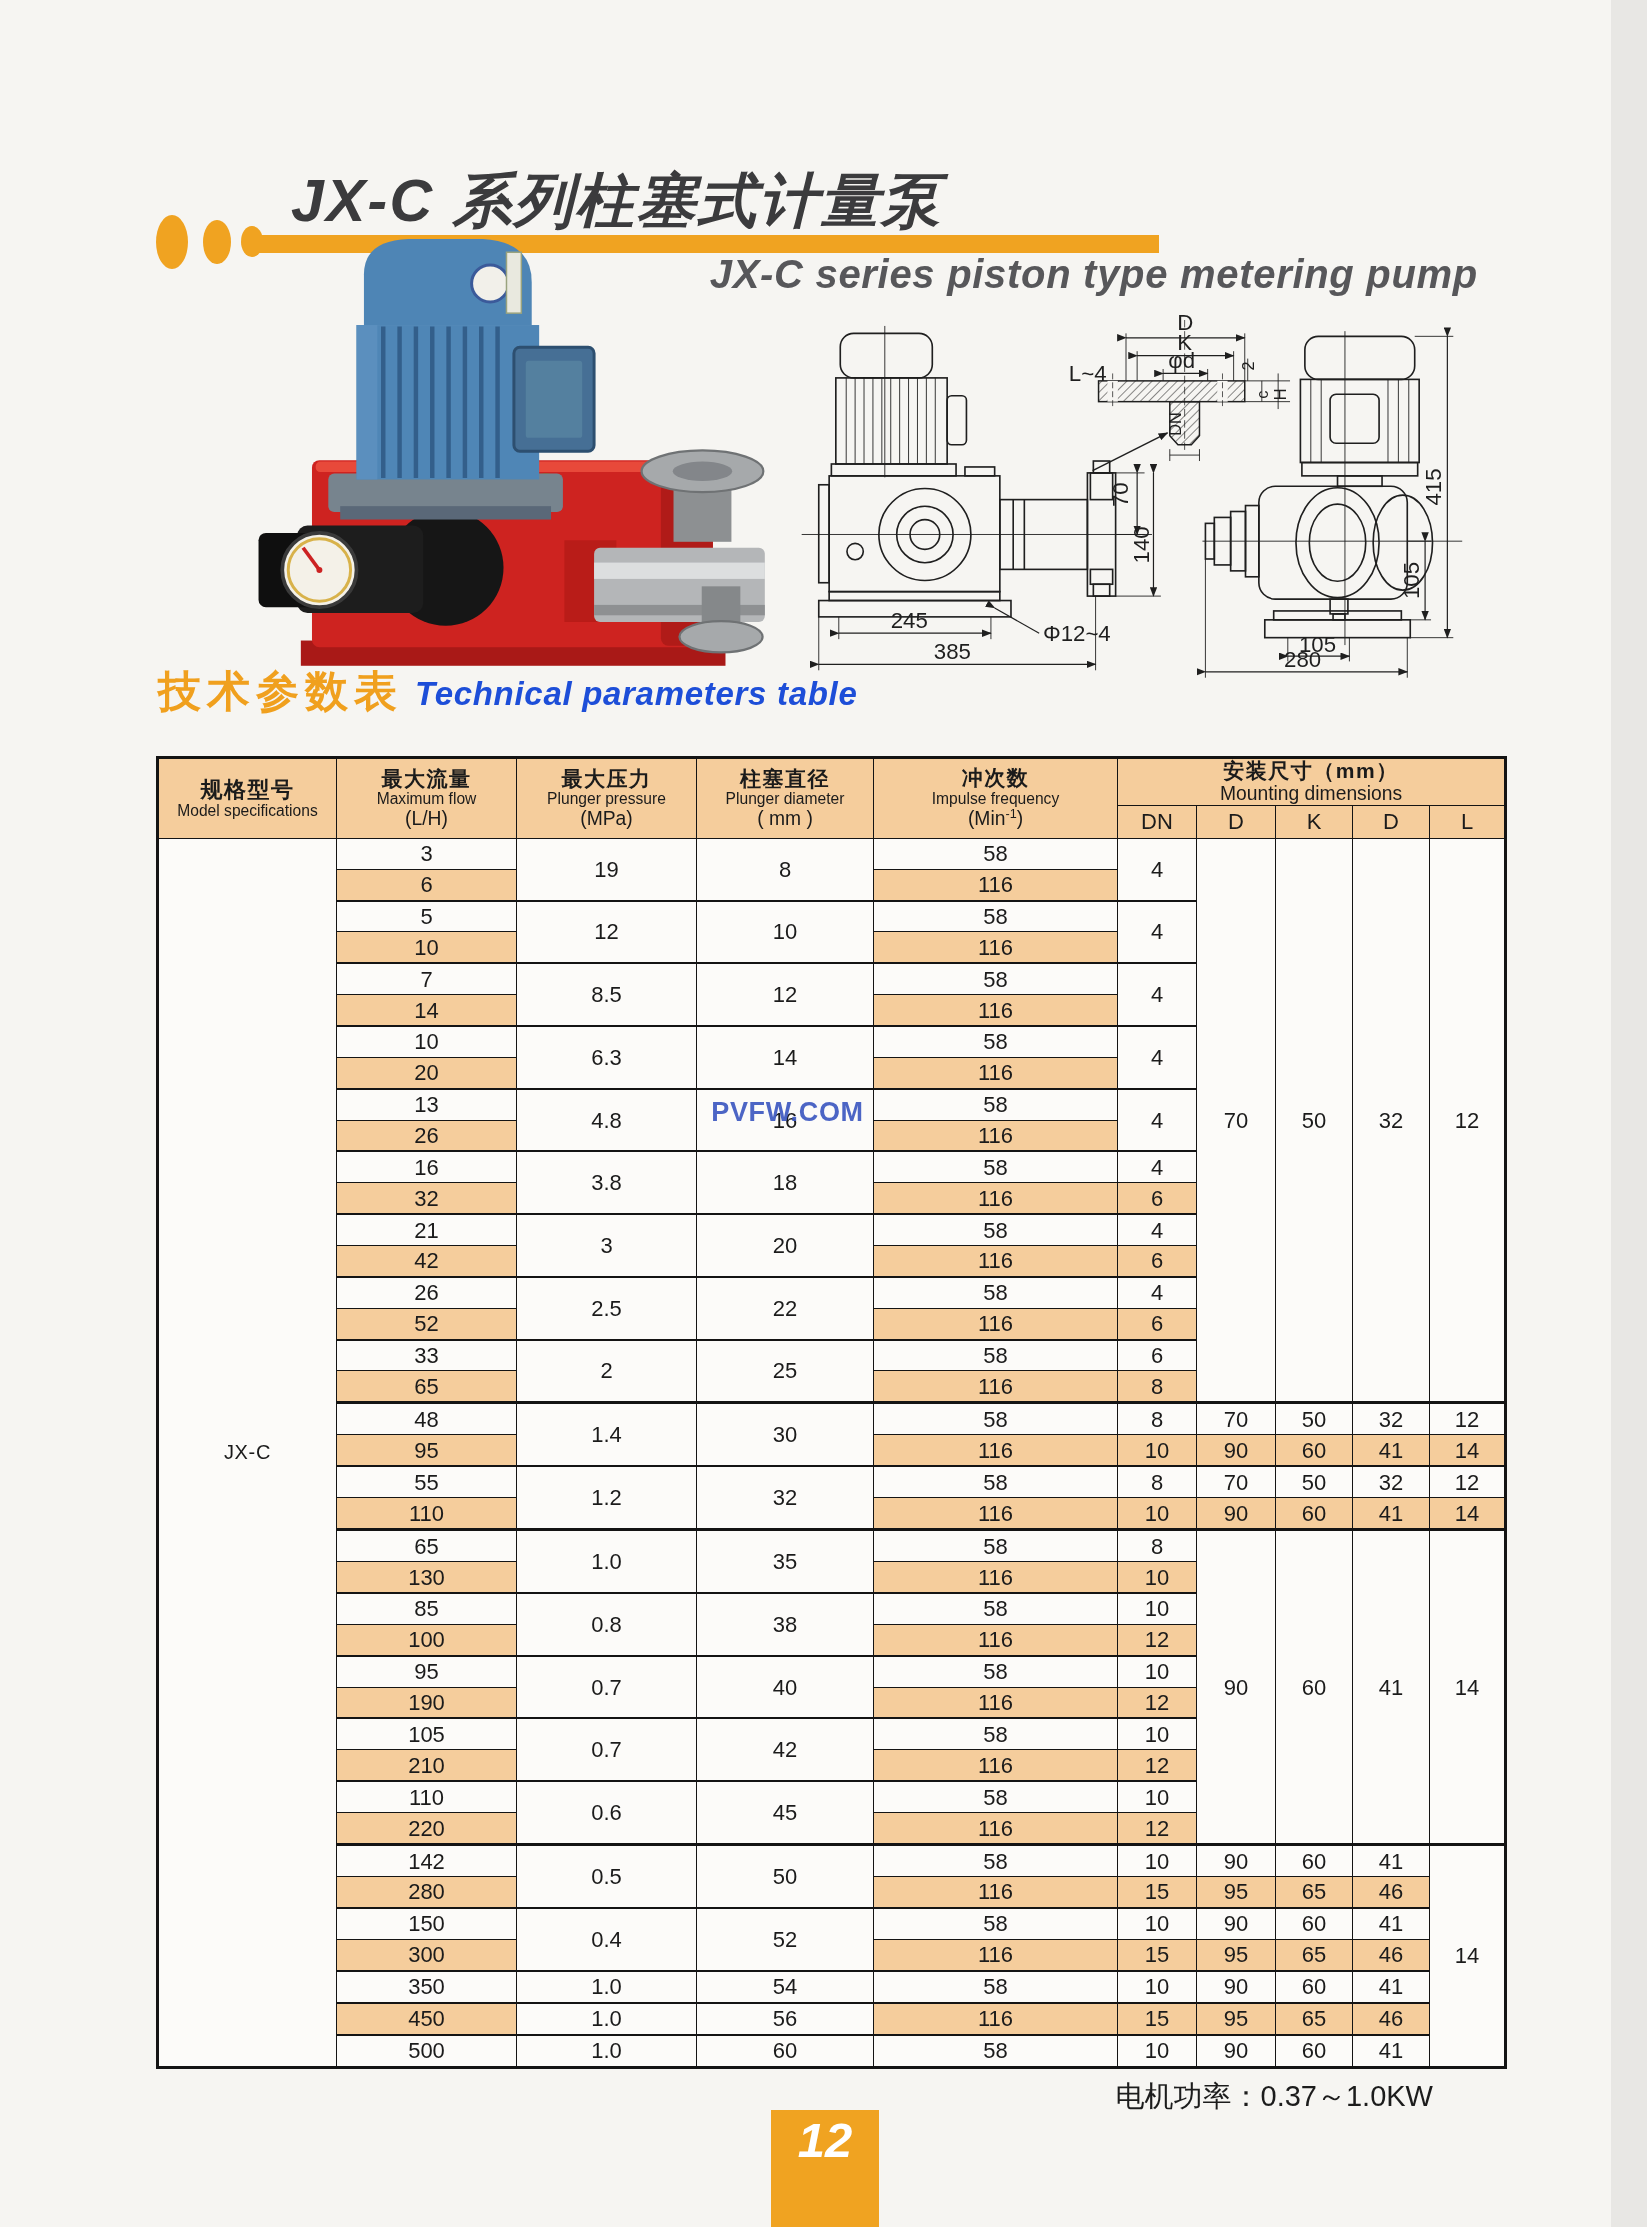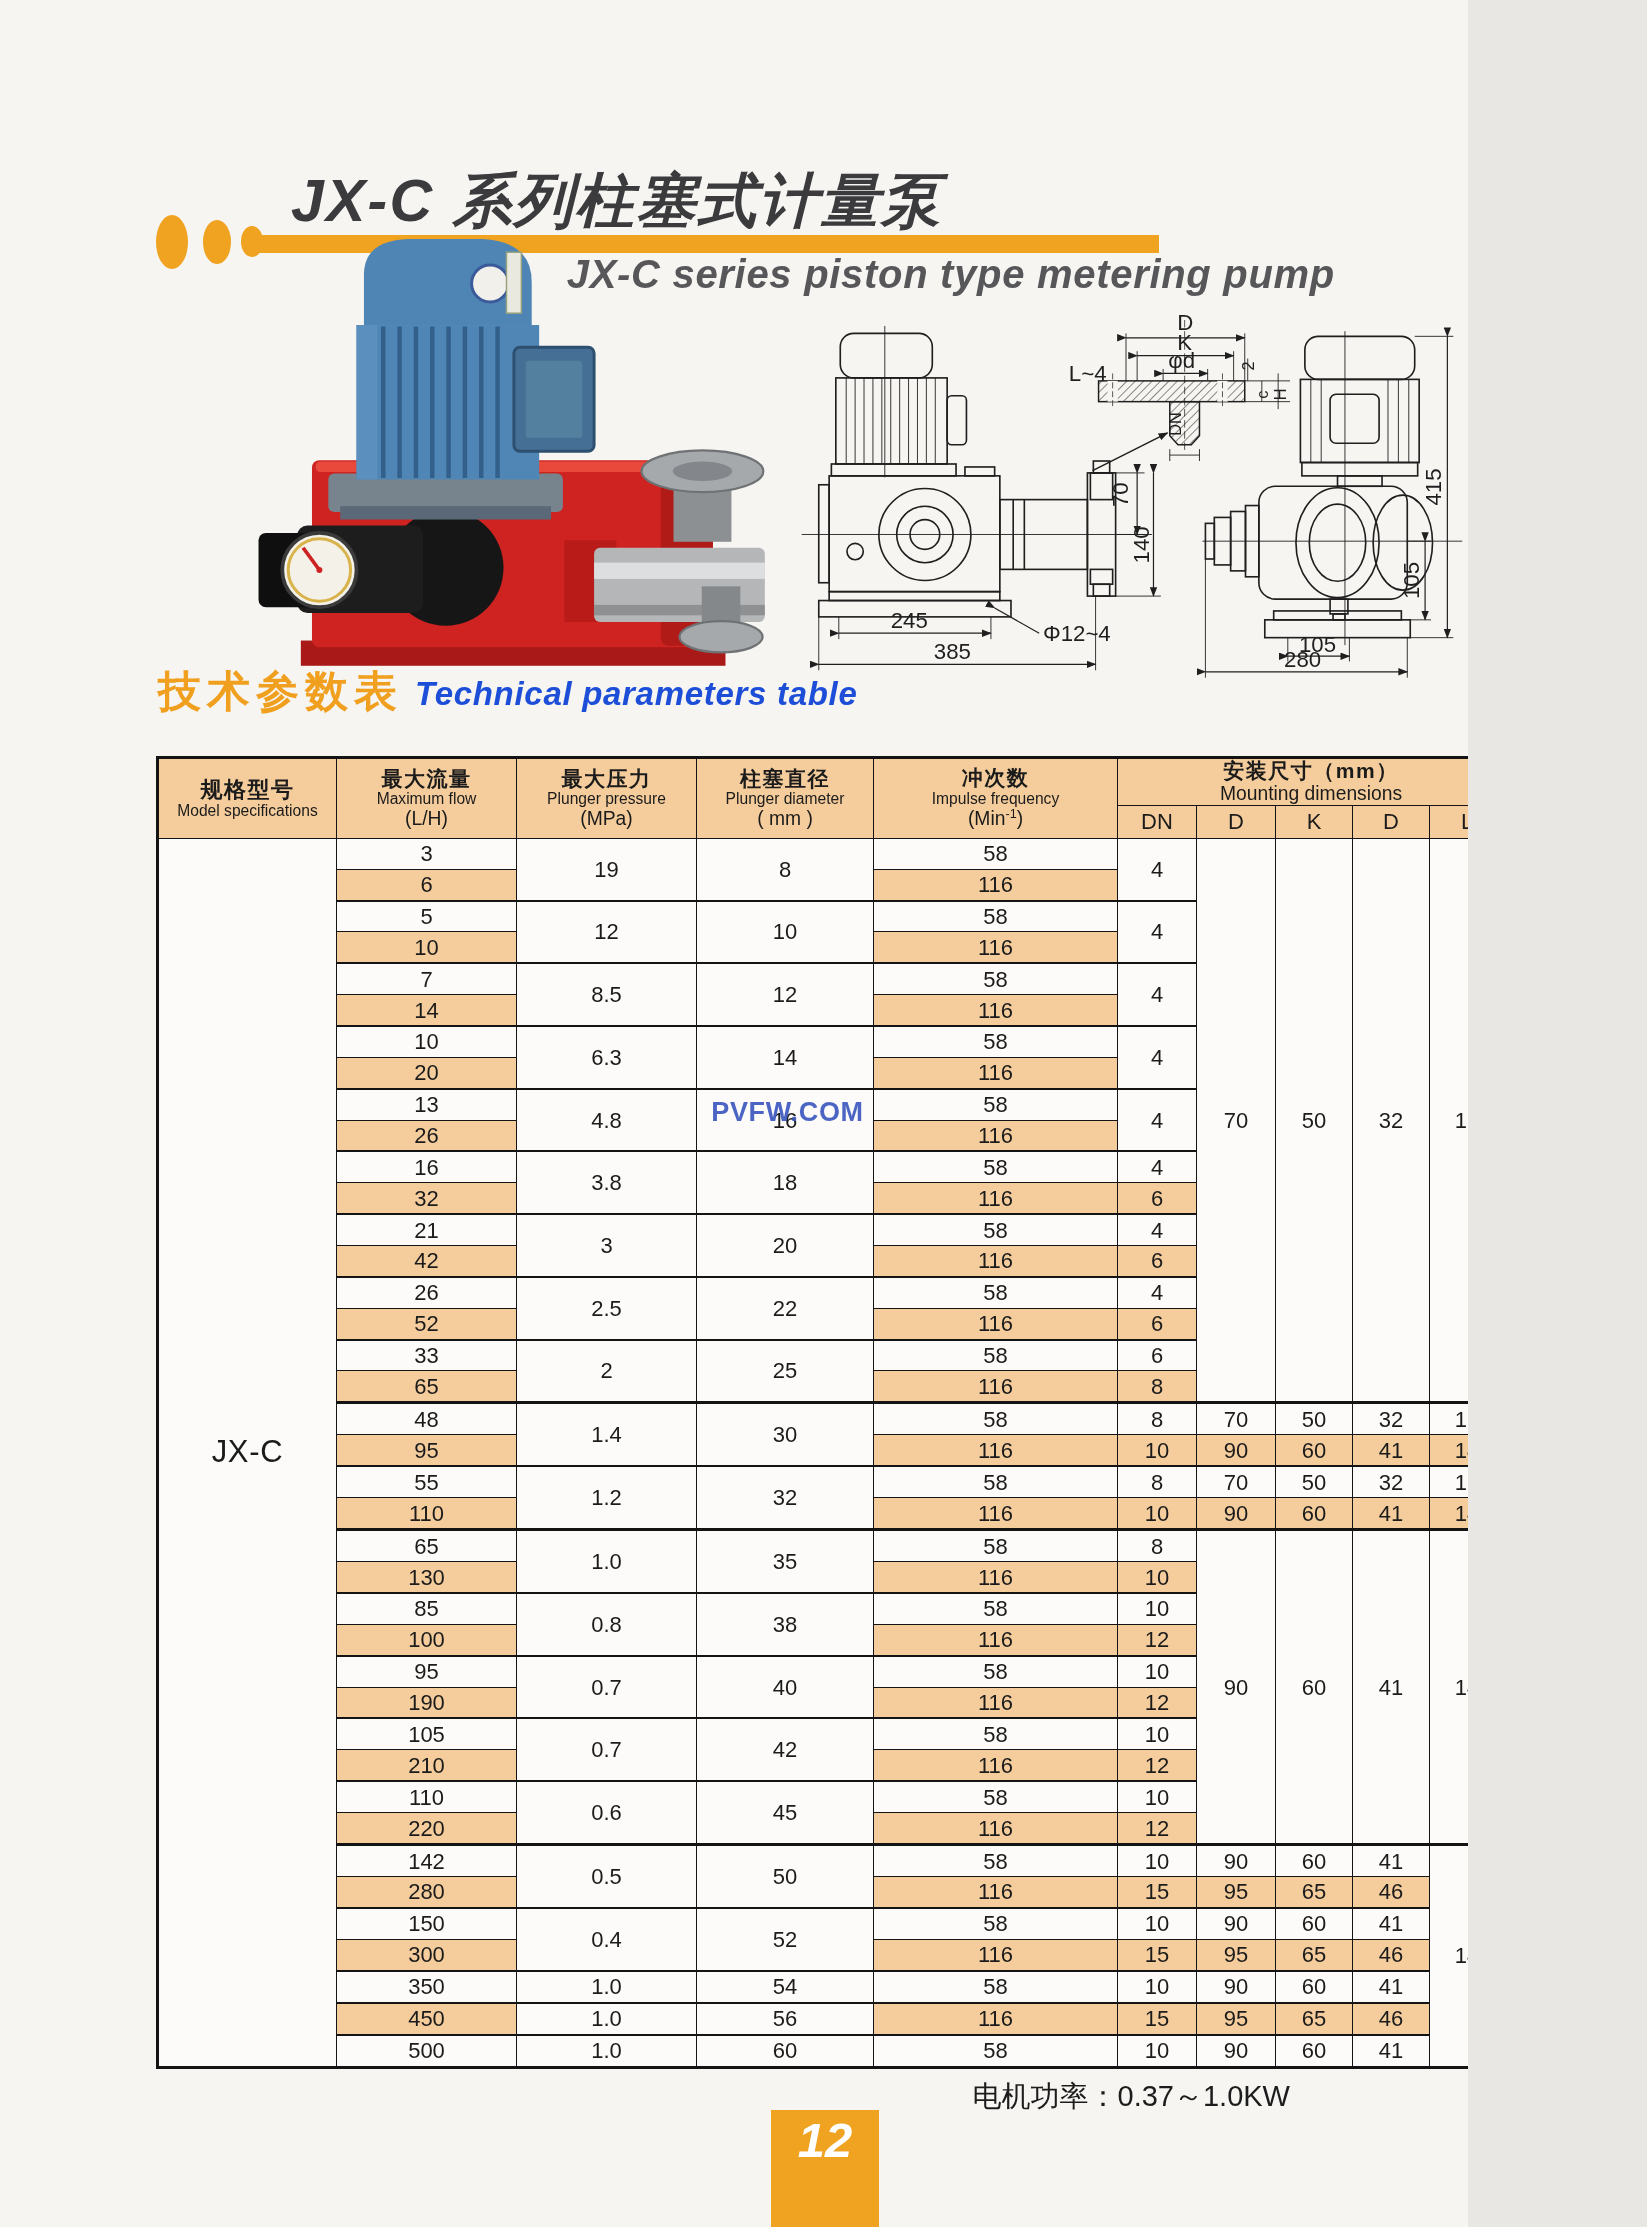--- a/index.html
+++ b/index.html
@@ -1,16 +1,16 @@
 <!DOCTYPE html>
 <html style="font-size:12px"><head>
 <meta charset="utf-8">
 <style>
   html,body{margin:0;padding:0;background:#e8e7e4;}
-  #page{position:relative;width:1468px;height:2227px;background:#f6f5f2;overflow:hidden;
+  #page{position:relative;width:1611px;height:2227px;background:#f6f5f2;overflow:hidden;
         font-family:"Liberation Sans","DejaVu Sans",sans-serif;color:#1b1b1b;}
 
   
   .dot{position:absolute;background:#F0A321;border-radius:50%;}
   #dot1{left:156px;top:215px;width:32px;height:54px;}
   #dot2{left:203px;top:220px;width:27.5px;height:44px;}
   #dot3{left:241px;top:226px;width:21.5px;height:31px;}
   #rule{position:absolute;left:258px;top:235px;width:901px;height:18px;background:#F0A321;}
   #title{position:absolute;left:291px;top:162px;font-size:59px;font-weight:700;font-style:italic;
          color:#3b3b3d;letter-spacing:2.2px;white-space:nowrap;}
@@ -32,21 +32,21 @@
   
   #spec-table{position:absolute;left:156px;top:756px;width:1350px;height:1313px;
               border-collapse:collapse;table-layout:fixed;background:#fcfbf9;padding-left:40px;}
   #spec-table td,#spec-table th{border:1.5px solid #141414;text-align:center;vertical-align:middle;
               padding:0;font-size:22px;line-height:1.05;overflow:hidden;}
   #spec-table{border:3.7px solid #141414;}
   #spec-table thead th{background:#F5CD9C;font-weight:400;}
   #spec-table tbody td.tan{background:#F5CD9C;}
   #spec-table tbody tr.pair>td{border-top-width:2.2px;}
   #spec-table tbody tr.block>td{border-top-width:3.7px;}
-  #spec-table tbody td.model{font-size:31px;letter-spacing:0.7px;}
+  #spec-table tbody td.model{font-size:20px;letter-spacing:0.7px;}
   .hzh{font-size:21px;font-weight:700;letter-spacing:1.5px;}
   .hen{font-size:15.6px;margin-top:1.5px;}
   .hunit{font-size:19.3px;margin-top:1.5px;}
   .hsub{font-size:21px;}
   tr.h1{height:48px;} tr.h2{height:33px;}
 
   #watermark{position:absolute;left:691px;top:1097px;width:193px;text-align:center;
              font-size:27px;font-weight:700;color:#3E59C1;opacity:.92;letter-spacing:0.7px;}
 
   

